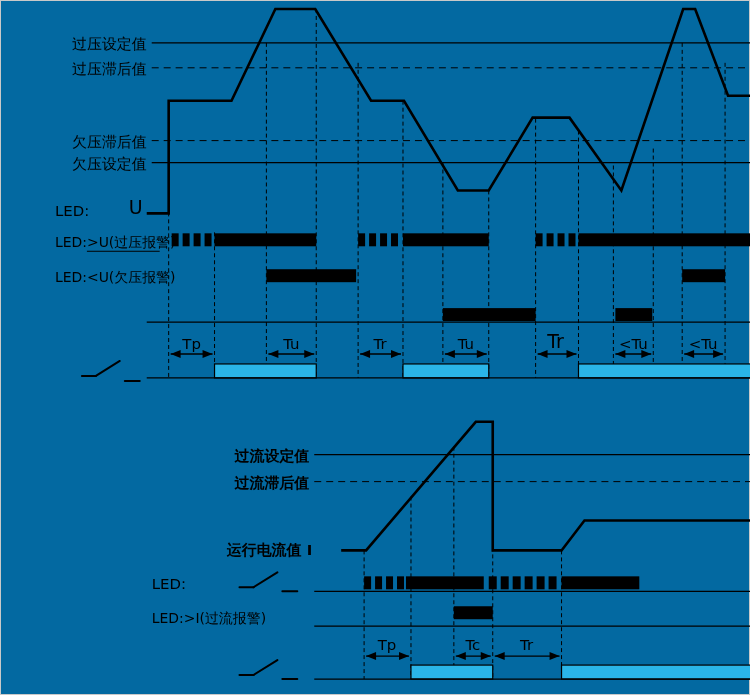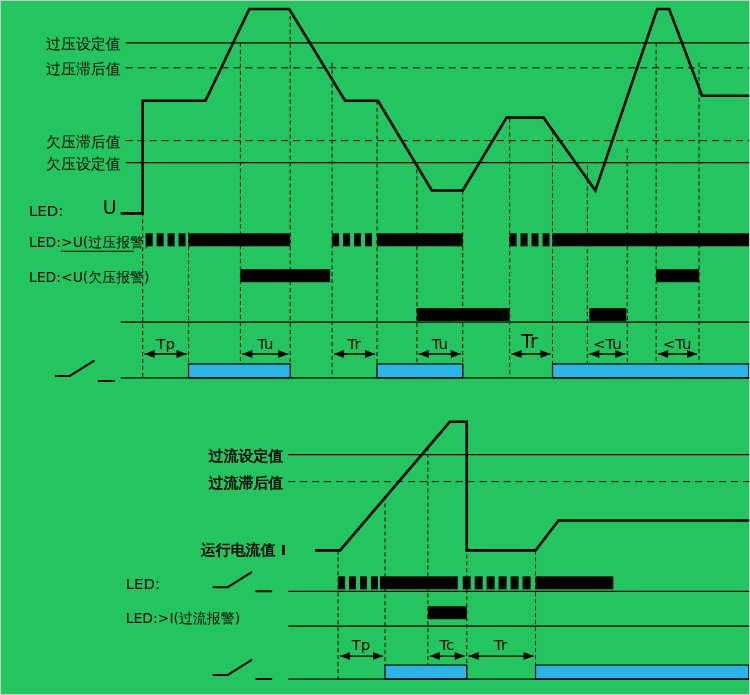--- a/index.html
+++ b/index.html
@@ -1,19 +1,20 @@
 <!DOCTYPE html>
 <html style="--line: #000000; --led_bar: #000000; --relay_on_fill: #2ab5e8;"><head>
 <meta charset="utf-8">
 <style>
   html,body{margin:0;padding:0;background:#fff;}
   .wrap{
-    position:relative;width:750px;height:695px;background:#22c55e;
+    position:relative;width:750px;height:695px;background:#0369a1;
     box-sizing:border-box;border:1px solid #c9c9c9;
     font-family:"DejaVu Sans","Liberation Sans",sans-serif;
+    padding-left:26px;
   }
   svg{display:block;}
   text{fill:#000;font-family:"DejaVu Sans","Liberation Sans",sans-serif;}
   .ln{stroke:var(--line,#000);stroke-width:1.3;fill:none;}
   .thin{stroke-width:1;}
   .dash{stroke-dasharray:7 5;}
   .vln{stroke:var(--line,#000);stroke-width:1;stroke-dasharray:4 3;fill:none;}
   .wave{stroke:var(--line,#000);stroke-width:2.6;fill:none;stroke-linejoin:miter;stroke-miterlimit:12;}
   .bar{fill:var(--led_bar,#000);}
   .relay{fill:var(--relay_on_fill,#2ab5e8);stroke:#000;stroke-width:1.2;}

